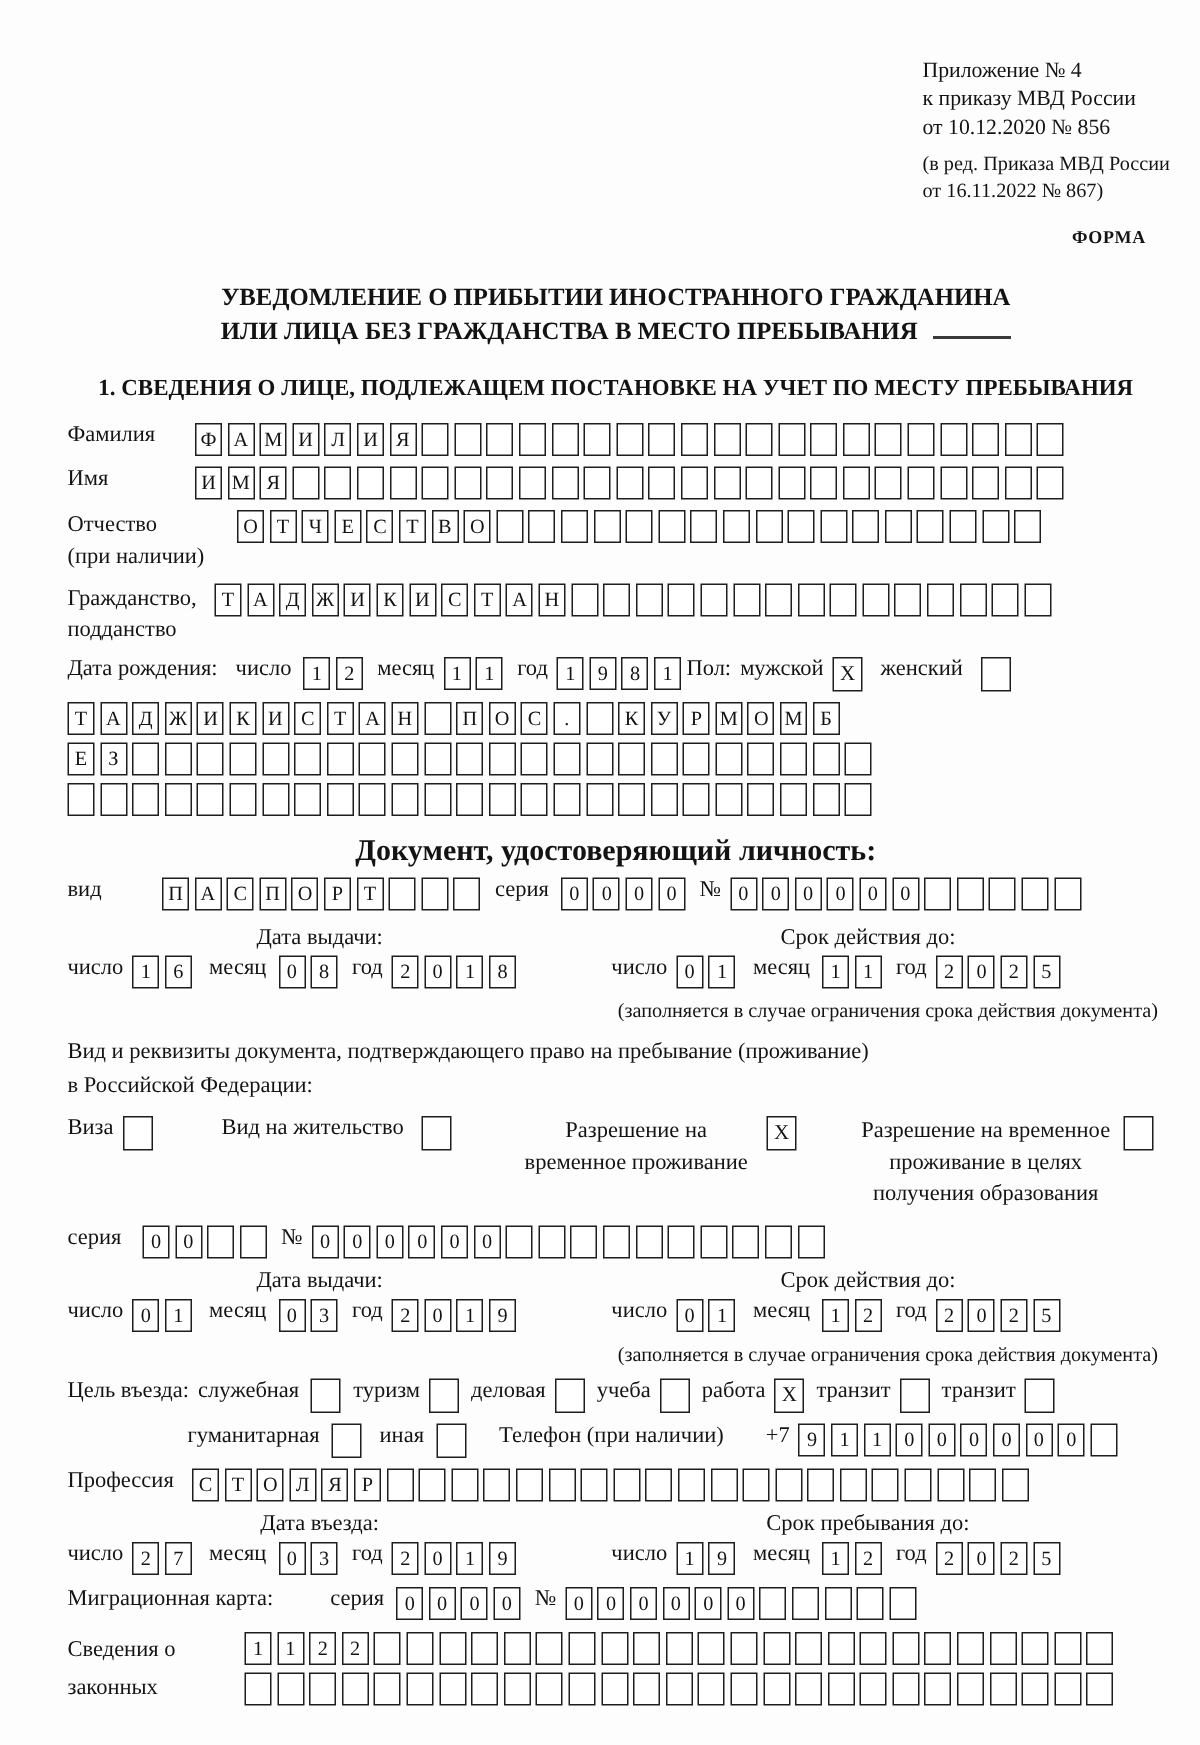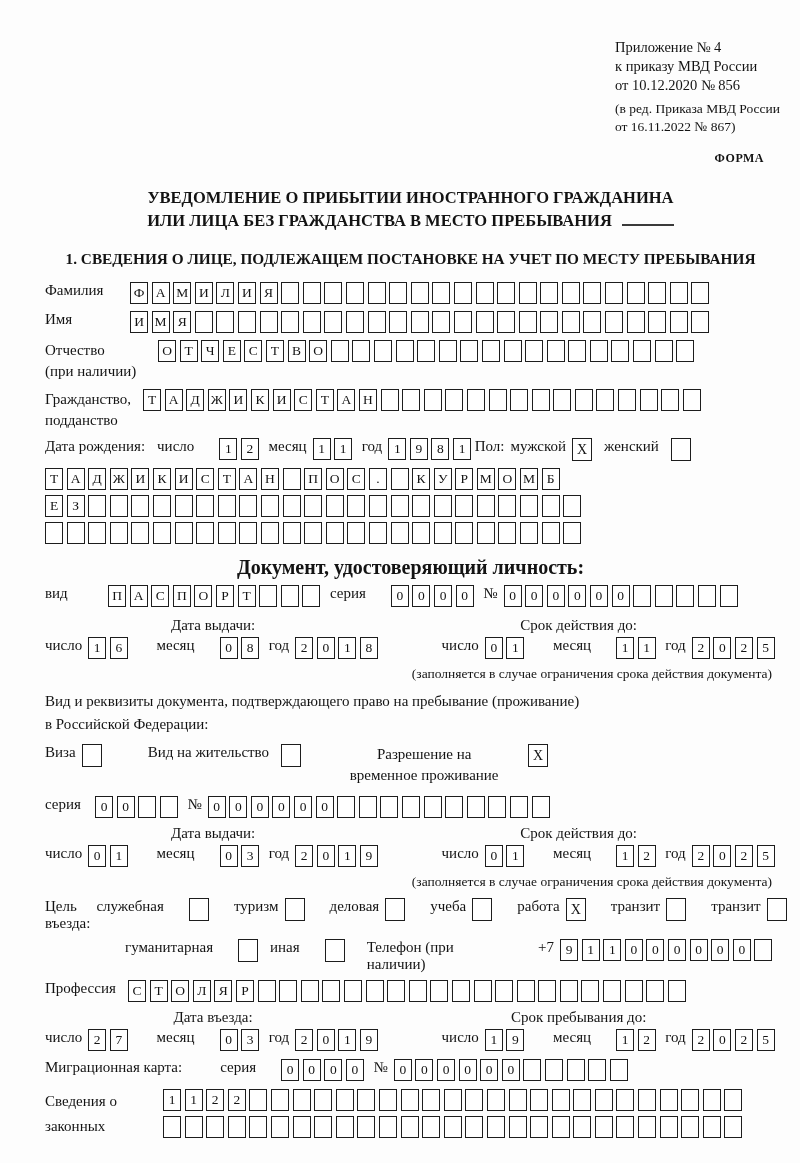--- a/index.html
+++ b/index.html
@@ -16,21 +16,21 @@
   .sec-head{ text-align:center;font-weight:bold;font-size:15.3px;margin-top:18px;margin-bottom:14px;}
   .row{display:flex;margin-bottom:7px;flex-wrap:nowrap;}
   .row.top{align-items:flex-start;}
   .lbl{flex-shrink:0;}
   .lbl2{line-height:21px;}
   .cell{display:inline-block;width:16px;height:20px;border:1.6px solid #1d1d1d;margin-right:3.6px;
         text-align:center;font-size:13.5px;line-height:20px;vertical-align:middle;background:#fff;}
   .cells{white-space:nowrap;display:inline-block;}
   .checkbox{display:inline-block;width:18px;height:21px;border:1.6px solid #1d1d1d;text-align:center;
         font-size:14px;line-height:21px;vertical-align:middle;background:#fff;flex-shrink:0;}
-  .gap6{margin-left:6px;} .gap8{margin-left:25px;} .gap12{margin-left:12px;}
+  .gap6{margin-left:6px;} .gap8{margin-left:8px;} .gap12{margin-left:12px;}
   .dates-head{display:flex;margin-top:10px;margin-bottom:3px;}
   .dates-head .dh-l{width:46%;text-align:center;}
   .dates-head .dh-r{width:54%;text-align:center;}
   .note{font-size:13.5px;text-align:right;padding-right:4px;margin-top:2px;margin-bottom:8px;}
   .intro{line-height:23px;margin-top:6px;}
   .opt{display:flex;align-items:flex-start;}
   .opt .olabel{text-align:center;line-height:21px;}
   .stack{display:flex;flex-direction:column;}
   .cellrow{margin-bottom:5px;white-space:nowrap;}
 </style>
@@ -144,20 +144,24 @@
     <span class="checkbox gap6"></span>
   </span>
   <span class="opt gap12" style="margin-left:18px;">
     <span>Вид на жительство</span>
     <span class="checkbox gap12"></span>
   </span>
   <span class="opt" style="margin-left:16px;">
     <span class="olabel" style="width:158px;">Разрешение на временное проживание</span>
     <span class="checkbox gap8">X</span>
   </span>
+  <span class="opt" style="margin-left:14px;">
+    <span class="olabel" style="width:168px;">Разрешение на временное проживание в целях получения образования</span>
+    <span class="checkbox gap8"></span>
+  </span>
 </div>
 
 <div class="row" style="margin-top:10px;">
   <span class="lbl" style="width:50px;">серия</span>
   <span class="cells"><span class="cell">0</span><span class="cell">0</span><span class="cell"></span><span class="cell"></span></span>
   <span class="gap6">№</span>
   <span class="cells gap6"><span class="cell">0</span><span class="cell">0</span><span class="cell">0</span><span class="cell">0</span><span class="cell">0</span><span class="cell">0</span><span class="cell"></span><span class="cell"></span><span class="cell"></span><span class="cell"></span><span class="cell"></span><span class="cell"></span><span class="cell"></span><span class="cell"></span><span class="cell"></span><span class="cell"></span></span>
 </div>
 
 <div class="dates-head" style="margin-top:4px;">

